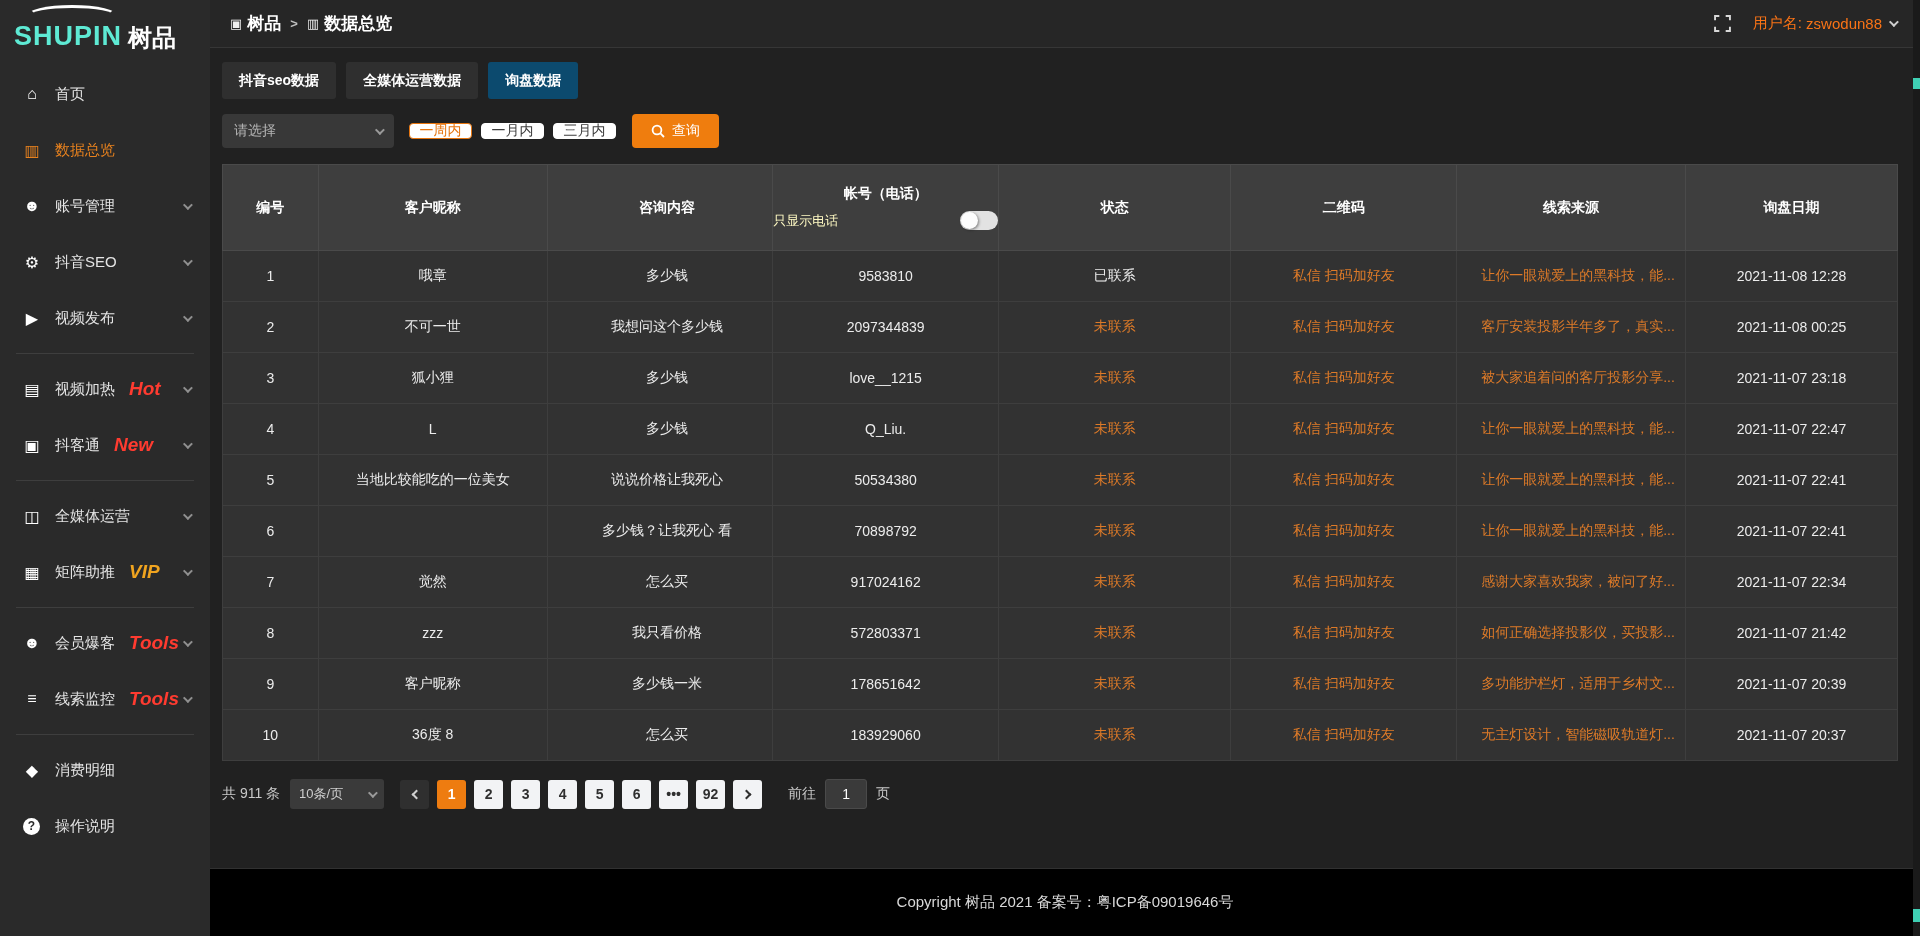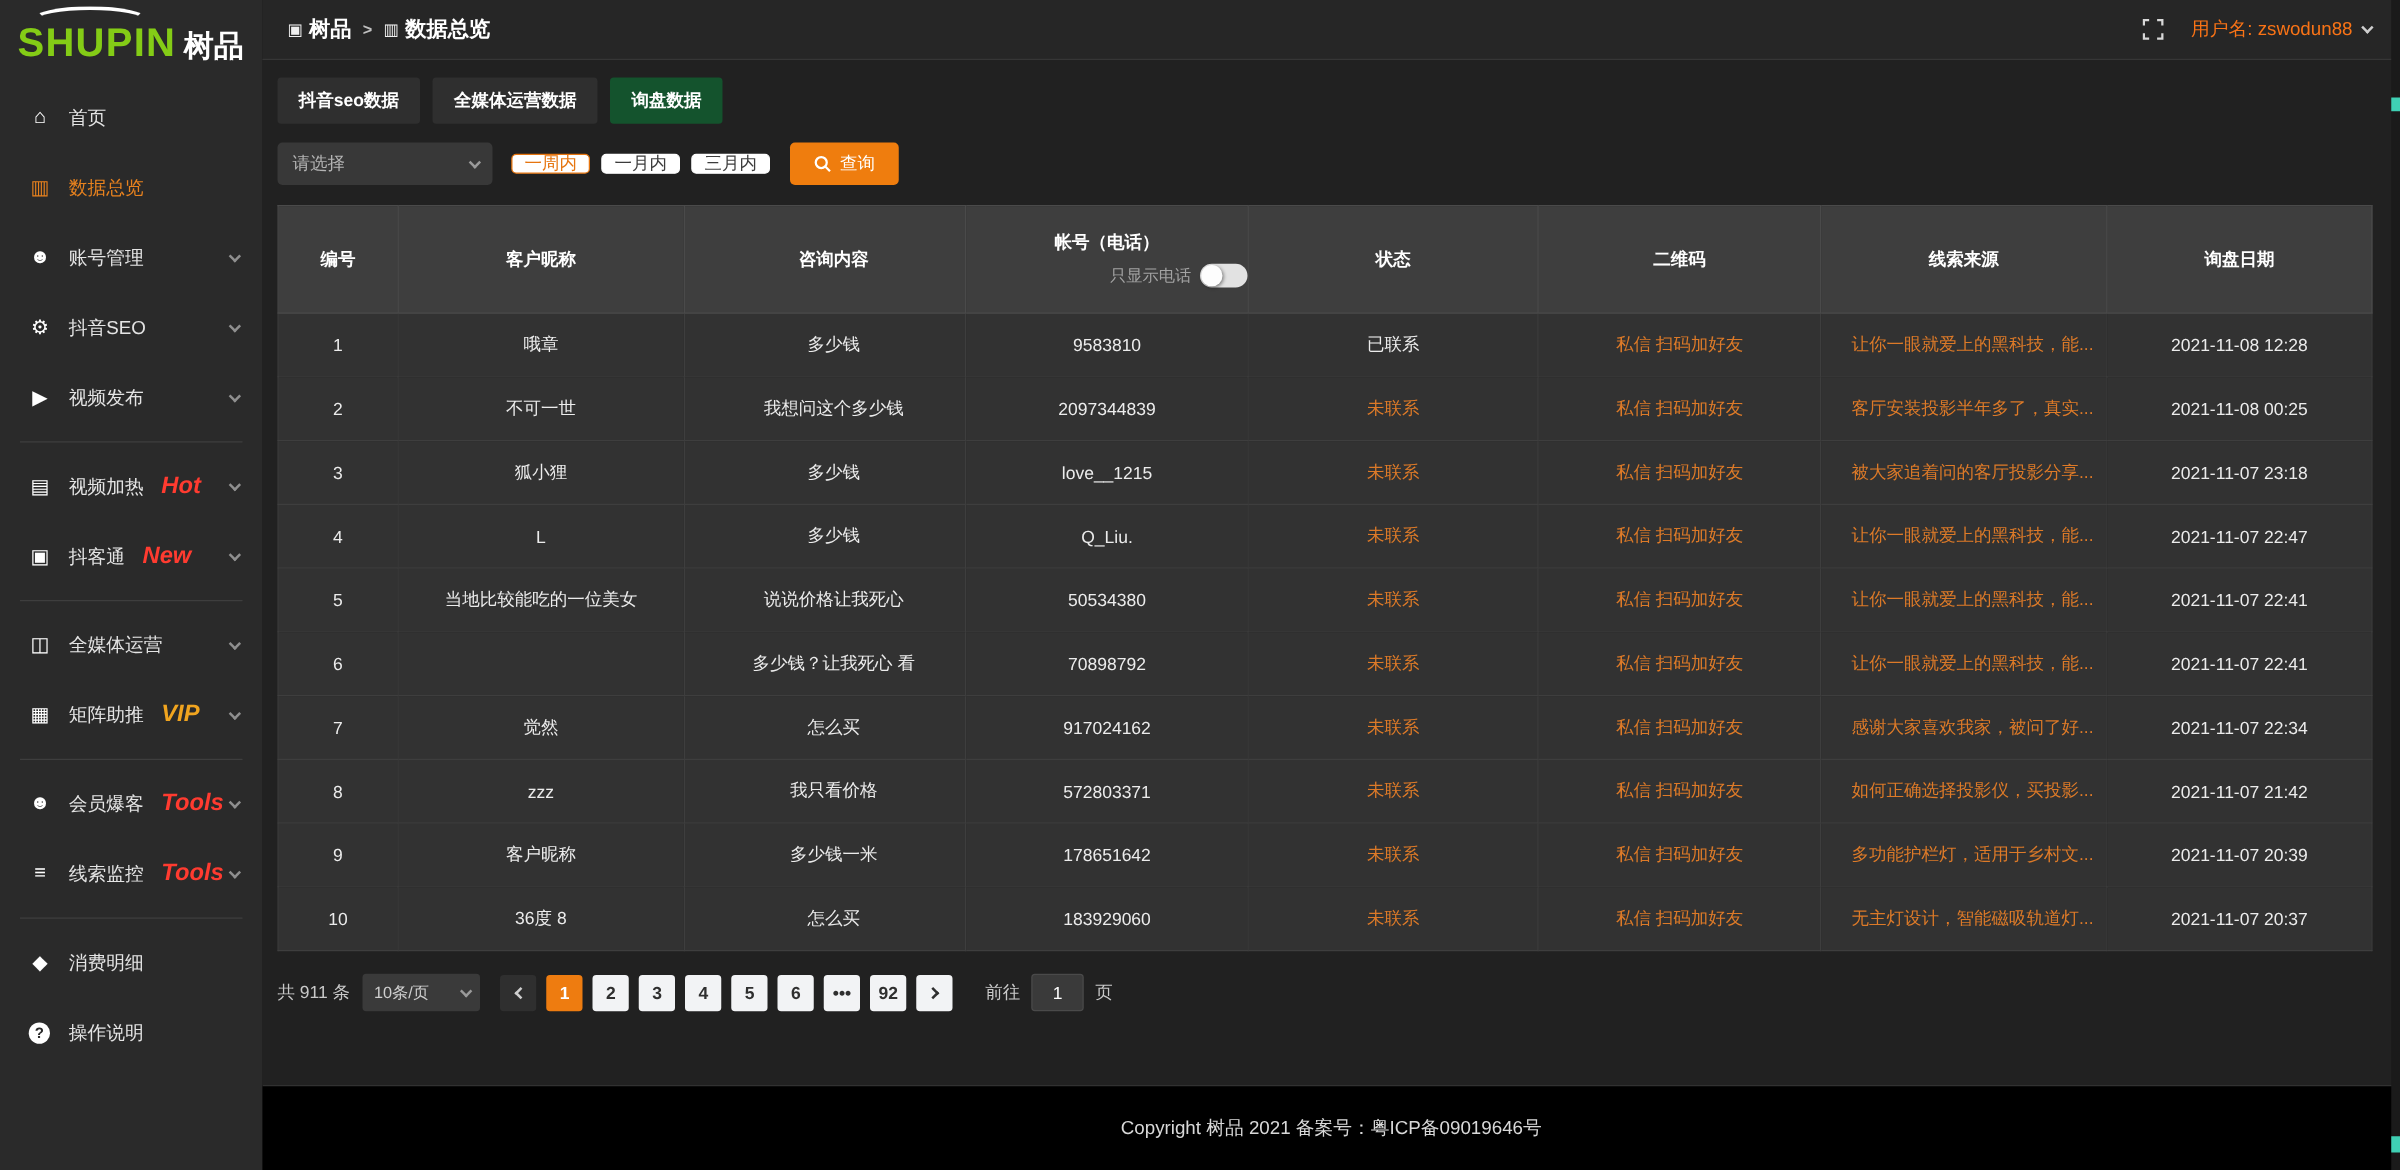--- a/index.html
+++ b/index.html
@@ -5,21 +5,21 @@
 * { margin:0; padding:0; box-sizing:border-box; }
 html,body { width:1920px; height:936px; overflow:hidden; background:#1c1c1c;
   font-family:"Liberation Sans","DejaVu Sans",sans-serif; }
 .app { display:flex; width:1920px; height:936px; position:relative; }
 
 
 .sidebar { width:210px; background:#2a2a2a; flex-shrink:0; display:flex; flex-direction:column; overflow:hidden; }
 .logo { height:58px; display:flex; align-items:flex-end; padding:0 0 8px 14px; position:relative; cursor:pointer; }
 .logo-arc { position:absolute; top:5px; left:26px; width:92px; height:22px;
   border:3px solid transparent; border-top-color:#fff; border-radius:50%; }
-.logo-shupin { color:#84cc16; font-size:32px; font-weight:bold; letter-spacing:1px; line-height:1; }
+.logo-shupin { color:#5eead4; font-size:27px; font-weight:bold; letter-spacing:1px; line-height:1; }
 .logo-cn { color:#fff; font-size:24px; font-weight:bold; margin-left:6px; line-height:1; }
 .nav { flex:1; padding-top:8px; }
 .nav-item { height:56px; display:flex; align-items:center; padding:0 20px 0 22px;
   color:#e4e4e4; font-size:15px; cursor:pointer; }
 .nav-icon { width:20px; margin-right:13px; font-size:16px; color:#fff; text-align:center; flex-shrink:0; }
 .nav-icon.circled { width:17px; height:17px; line-height:17px; background:#fff; color:#2a2a2a;
   border-radius:50%; font-size:12px; font-weight:bold; margin-left:1px; margin-right:15px; }
 .nav-item.active, .nav-item.active .nav-icon { color:#e8821e; }
 .nav-badge { margin-left:14px; font-style:italic; font-weight:bold; font-size:19px; }
 .nav-chevron { margin-left:auto; width:7px; height:7px; border-right:2px solid #8f8f8f;
@@ -38,21 +38,21 @@
 .fullscreen-btn { width:17px; height:17px; margin-right:22px; cursor:pointer; }
 .user-box { display:flex; align-items:center; cursor:pointer; }
 .user-chevron { width:7px; height:7px; border-right:2px solid #cfcfcf; border-bottom:2px solid #cfcfcf;
   transform:rotate(45deg) translateY(-2px); margin-left:7px; }
 
 
 .content { flex:1; padding:14px 22px 0 12px; display:flex; flex-direction:column; }
 .tabs { display:flex; gap:10px; }
 .tab { background:#2f2f2f; color:#fff; font-size:14px; font-weight:bold; height:37px;
   display:flex; align-items:center; padding:12px 17px; border-radius:3px; cursor:pointer; }
-.tab.active { background:#14532d; }
+.tab.active { background:#0c4a6e; }
 .filters { display:flex; align-items:center; margin-top:15px; }
 .select-box { width:172px; height:34px; background:#383838; border-radius:4px; color:#b3b3b3;
   font-size:14px; display:flex; align-items:center; justify-content:space-between;
   padding:0 12px; cursor:pointer; }
 .sel-chevron { width:7px; height:7px; border-right:2px solid #9a9a9a; border-bottom:2px solid #9a9a9a;
   transform:rotate(45deg) translateY(-2px); }
 .range-group { display:flex; gap:9px; margin-left:15px; }
 .range-btn { min-width:63px; height:16px; background:#fff; border:1px solid #fff; border-radius:4px;
   color:#3c3c3c; font-size:14px; display:flex; align-items:center; justify-content:center;
   padding:0 0; cursor:pointer; }
@@ -65,22 +65,22 @@
 table { width:100%; border-collapse:collapse; table-layout:fixed; }
 thead th { background:#3e3e3e; color:#fff; font-size:14px; font-weight:bold; height:86px;
   border:1px solid #4a4a4a; text-align:center; }
 tbody td { background:#323232; color:#ececec; font-size:14px; height:51px;
   border:1px solid #3e3e3e; text-align:center; overflow:hidden; white-space:nowrap; text-overflow:ellipsis; }
 th.al-left, td.al-left { text-align:center; padding-left:14px; }
 td.orange { color:#dd7a28; }
 .status-un { color:#dd7a28; }
 .status-done { color:#ececec; }
 td.link-cell { cursor:pointer; }
-.toggle-line { display:flex; align-items:center; justify-content:flex-end; gap:7px;
-  font-size:13px; font-weight:normal; margin-top:8px; color:#a3a3a3; }
+.toggle-line { display:flex; align-items:center; justify-content:space-between; gap:7px;
+  font-size:13px; font-weight:normal; margin-top:8px; color:#fef9c3; }
 .toggle { width:38px; height:19px; background:#e2e2e2; border-radius:10px; position:relative;
   display:inline-block; cursor:pointer; flex-shrink:0; }
 .toggle-knob { position:absolute; left:1px; top:1px; width:17px; height:17px; background:#fdfdfd;
   border-radius:50%; box-shadow:1px 1px 3px rgba(0,0,0,.45); }
 
 
 .pagination { display:flex; align-items:center; margin-top:18px; color:#c9c9c9; font-size:14px; }
 .pg-total { margin-right:10px; }
 .pg-size { width:94px; height:30px; background:#3a3a3a; border-radius:3px; color:#cfcfcf; font-size:13px;
   display:flex; align-items:center; justify-content:space-between; padding:0 9px; margin-right:16px; cursor:pointer; }

